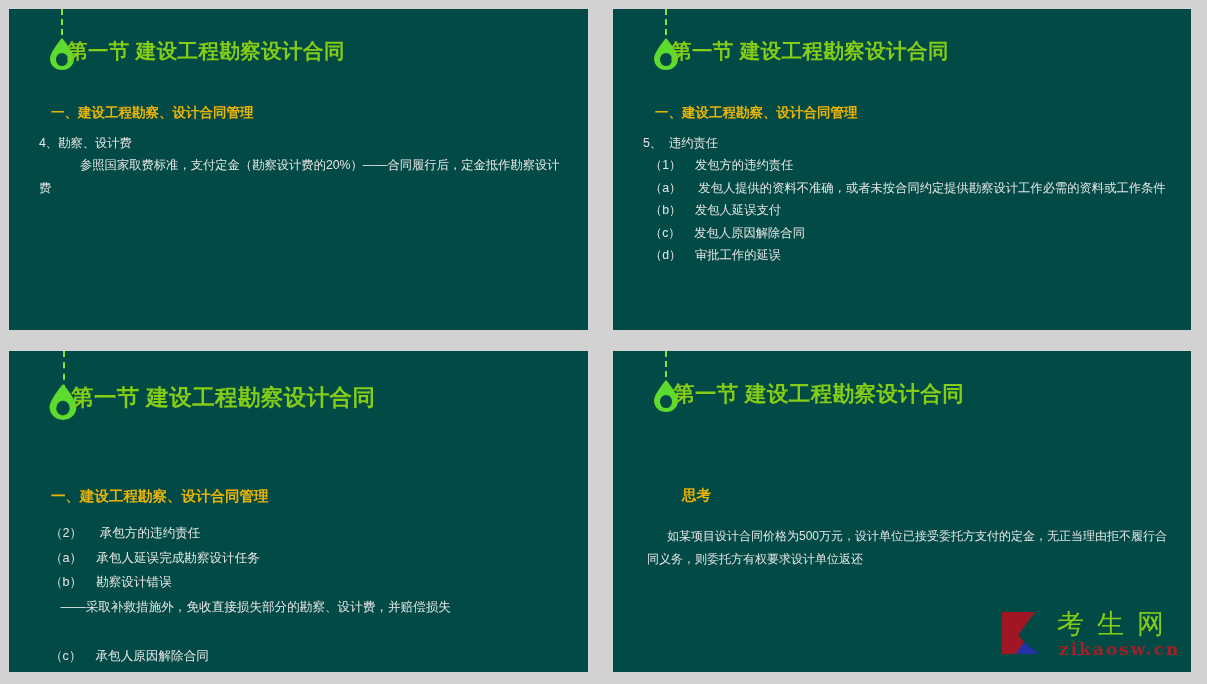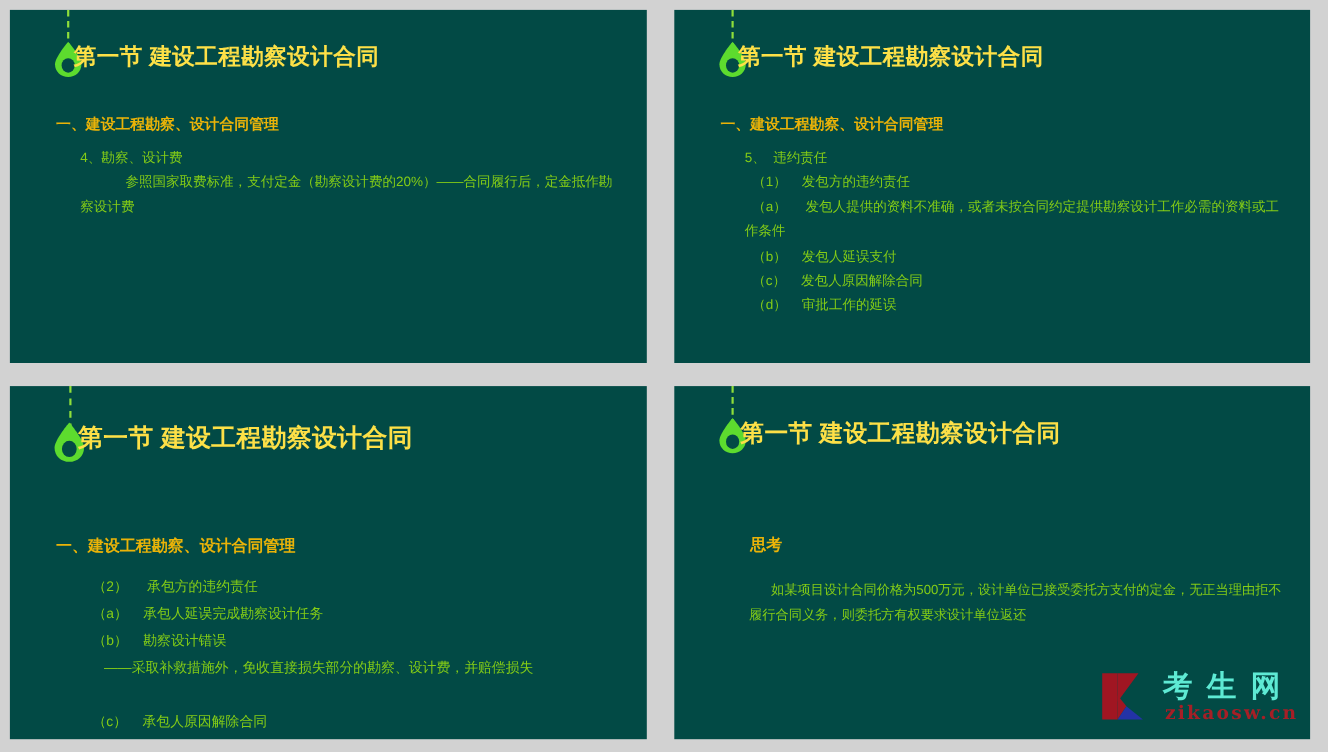--- a/index.html
+++ b/index.html
@@ -60,44 +60,43 @@
     height: 34px;
   }
 
   .title {
     position: absolute;
     left: 58px;
     top: 28px;
     margin: 0;
     font-size: 20.5px;
     font-weight: bold;
-    color: #fde047;
+    color: #84cc16;
     letter-spacing: 0.4px;
     white-space: nowrap;
   }
 
   .subtitle {
     position: absolute;
     left: 42px;
     margin: 0;
     font-size: 13.5px;
     font-weight: bold;
     color: #eab308;
     white-space: nowrap;
   }
 
   .body-block {
     position: absolute;
     left: 30px;
     right: 22px;
-    color: #84cc16;
+    color: #e5e5e5;
     font-size: 12.3px;
     line-height: 1.82;
     white-space: pre-wrap;
-    margin-left: 34px;
   }
 
   
   .s1 .subtitle { top: 95px; }
   .s1 .body-block { top: 123px; }
 
   .s2 .subtitle { top: 95px; }
   .s2 .body-block { top: 123px; }
 
   .s3 .ornament { left: 36px; width: 38px; height: 86px; }
@@ -119,22 +118,22 @@
     width: 178px;
     height: 54px;
   }
   .wm-logo { position: absolute; left: 0; top: 2px; width: 58px; height: 50px; }
   .wm-cn {
     position: absolute;
     left: 58px;
     top: 0px;
     font-size: 27px;
     letter-spacing: 13px;
-    color: #5eead4;
-    font-weight: bold;
+    color: #84cc16;
+    font-weight: normal;
     font-family: "DejaVu Sans", sans-serif;
   }
   .wm-url {
     position: absolute;
     left: 60px;
     bottom: 1px;
     font-size: 17px;
     letter-spacing: 2px;
     color: #a61f26;
     font-weight: bold;

